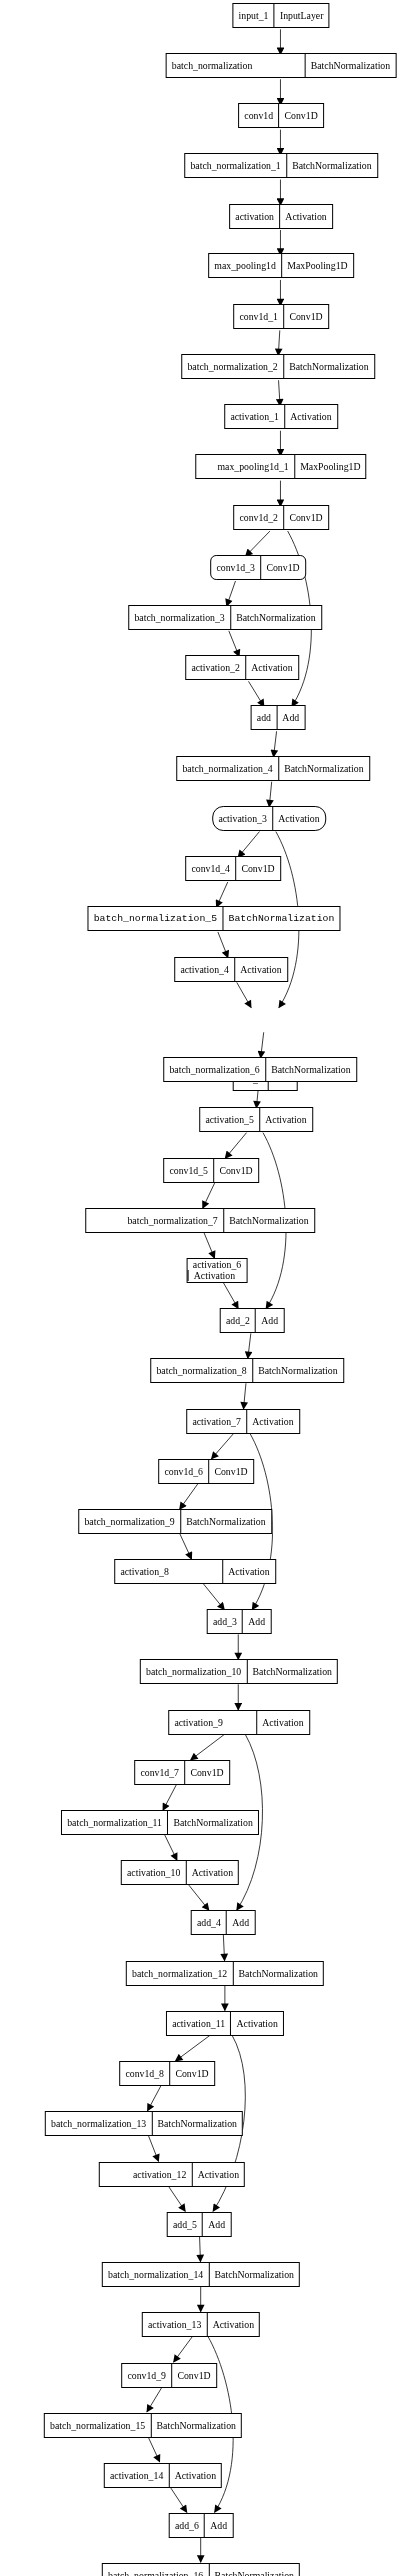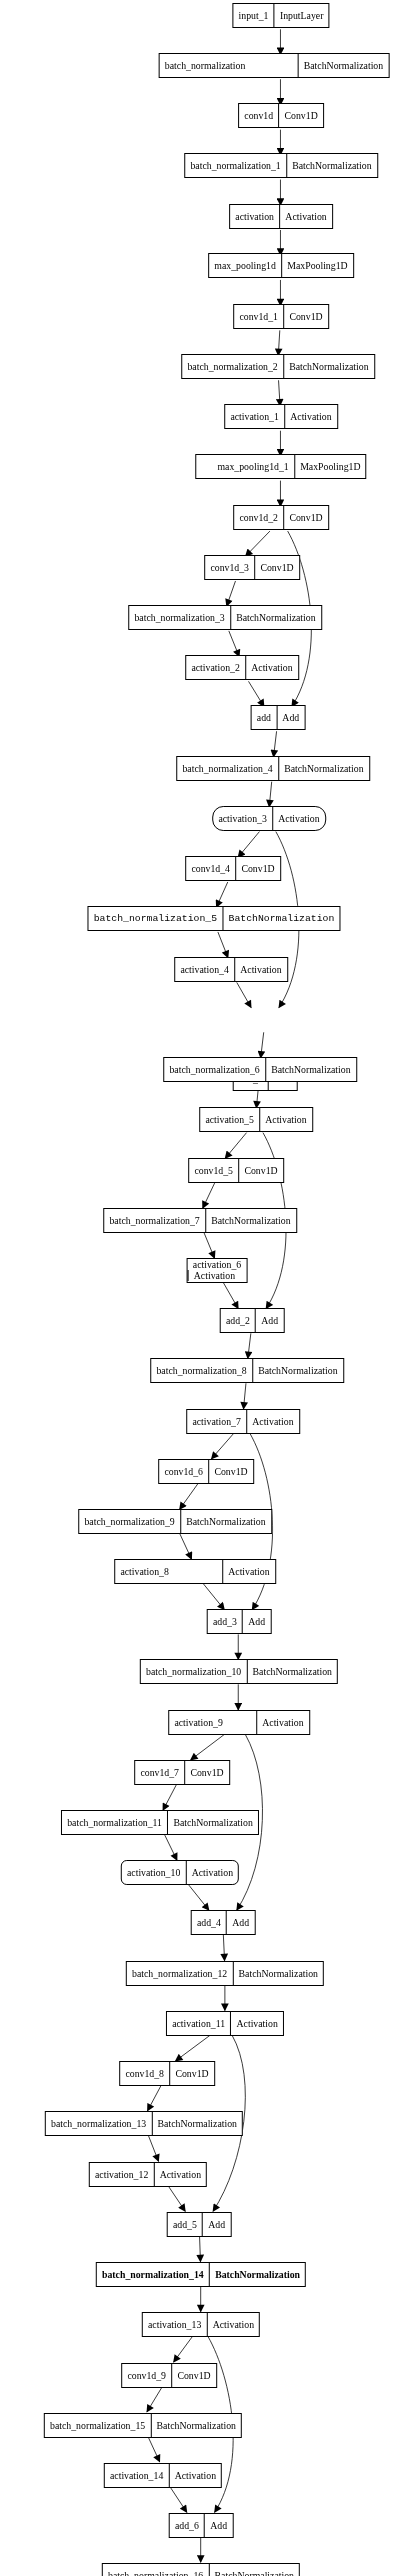--- a/index.html
+++ b/index.html
@@ -108,21 +108,21 @@
       <path d="M189,6778 L189,6828" fill="none" stroke="#000000" stroke-width="1.5" marker-end="url(#arrowhead)"></path>
       <path d="M575.04,6486 L579.8,6535" fill="none" stroke="#000000" stroke-width="1.5" marker-end="url(#arrowhead)"></path>
       <path d="M580.745,6583 L580.15,6633" fill="none" stroke="#000000" stroke-width="1.5" marker-end="url(#arrowhead)"></path>
       <path d="M580.255,6681 L580.85,6730" fill="none" stroke="#000000" stroke-width="1.5" marker-end="url(#arrowhead)"></path>
       <path d="M581.51,6778 L582.7,6828" fill="none" stroke="#000000" stroke-width="1.5" marker-end="url(#arrowhead)"></path>
     </svg>
 <div class="node" style="left: 281px; top: 2.6px;">
       <span class="cell">input_1</span>
       <span class="cell">InputLayer</span>
     </div>
-    <div class="node" style="left: 274px; top: 53px; gap: 47px;">
+    <div class="node" style="left: 281px; top: 53px; gap: 47px;">
       <span class="cell">batch_normalization</span>
       <span class="cell">BatchNormalization</span>
     </div>
     <div class="node" style="left: 281px; top: 103px;">
       <span class="cell">conv1d</span>
       <span class="cell">Conv1D</span>
     </div>
     <div class="node" style="left: 281px; top: 153px;">
       <span class="cell">batch_normalization_1</span>
       <span class="cell">BatchNormalization</span>
@@ -148,21 +148,21 @@
       <span class="cell">Activation</span>
     </div>
     <div class="node" style="left: 281px; top: 454px; padding-left: 16px;">
       <span class="cell">max_pooling1d_1</span>
       <span class="cell">MaxPooling1D</span>
     </div>
     <div class="node" style="left: 281px; top: 505px;">
       <span class="cell">conv1d_2</span>
       <span class="cell">Conv1D</span>
     </div>
-    <div class="node" style="left: 252px; top: 555px;">
+    <div class="node" style="left: 258px; top: 555px; border-radius: 6px;">
       <span class="cell">conv1d_3</span>
       <span class="cell">Conv1D</span>
     </div>
     <div class="node" style="left: 225px; top: 605px;">
       <span class="cell">batch_normalization_3</span>
       <span class="cell">BatchNormalization</span>
     </div>
     <div class="node" style="left: 242px; top: 655px;">
       <span class="cell">activation_2</span>
       <span class="cell">Activation</span>
@@ -196,25 +196,25 @@
       <span class="cell">Add</span>
     </div>
     <div class="node" style="left: 260px; top: 1057px;">
       <span class="cell">batch_normalization_6</span>
       <span class="cell">BatchNormalization</span>
     </div>
     <div class="node" style="left: 256px; top: 1107px;">
       <span class="cell">activation_5</span>
       <span class="cell">Activation</span>
     </div>
-    <div class="node" style="left: 236px; top: 1158px;">
+    <div class="node" style="left: 211px; top: 1158px;">
       <span class="cell">conv1d_5</span>
       <span class="cell">Conv1D</span>
     </div>
-    <div class="node" style="left: 200px; top: 1208px;">
+    <div class="node" style="left: 200px; top: 1208px; padding-left: 36px;">
       <span class="cell">batch_normalization_7</span>
       <span class="cell">BatchNormalization</span>
     </div>
     <div class="node" style="left: 217px; top: 1258px; flex-direction: column;">
       <span class="cell">activation_6</span>
       <span class="cell">Activation</span>
     </div>
     <div class="node" style="left: 252px; top: 1308px;">
       <span class="cell">add_2</span>
       <span class="cell">Add</span>
@@ -252,21 +252,21 @@
       <span class="cell">Activation</span>
     </div>
     <div class="node" style="left: 182px; top: 1760px;">
       <span class="cell">conv1d_7</span>
       <span class="cell">Conv1D</span>
     </div>
     <div class="node" style="left: 160px; top: 1810px;">
       <span class="cell">batch_normalization_11</span>
       <span class="cell">BatchNormalization</span>
     </div>
-    <div class="node" style="left: 180px; top: 1860px; border-radius: 6px;">
+    <div class="node" style="left: 180px; top: 1860px;">
       <span class="cell">activation_10</span>
       <span class="cell">Activation</span>
     </div>
     <div class="node" style="left: 223px; top: 1910px;">
       <span class="cell">add_4</span>
       <span class="cell">Add</span>
     </div>
     <div class="node" style="left: 225px; top: 1961px;">
       <span class="cell">batch_normalization_12</span>
       <span class="cell">BatchNormalization</span>
@@ -276,29 +276,29 @@
       <span class="cell">Activation</span>
     </div>
     <div class="node" style="left: 167px; top: 2061px;">
       <span class="cell">conv1d_8</span>
       <span class="cell">Conv1D</span>
     </div>
     <div class="node" style="left: 144px; top: 2111px;">
       <span class="cell">batch_normalization_13</span>
       <span class="cell">BatchNormalization</span>
     </div>
-    <div class="node" style="left: 148px; top: 2162px;">
+    <div class="node" style="left: 172px; top: 2162px; padding-left: 28px;">
       <span class="cell">activation_12</span>
       <span class="cell">Activation</span>
     </div>
     <div class="node" style="left: 199px; top: 2212px;">
       <span class="cell">add_5</span>
       <span class="cell">Add</span>
     </div>
-    <div class="node" style="left: 201px; top: 2262px; font-weight: bold;">
+    <div class="node" style="left: 201px; top: 2262px;">
       <span class="cell">batch_normalization_14</span>
       <span class="cell">BatchNormalization</span>
     </div>
     <div class="node" style="left: 201px; top: 2312px;">
       <span class="cell">activation_13</span>
       <span class="cell">Activation</span>
     </div>
     <div class="node" style="left: 169px; top: 2363px;">
       <span class="cell">conv1d_9</span>
       <span class="cell">Conv1D</span>

